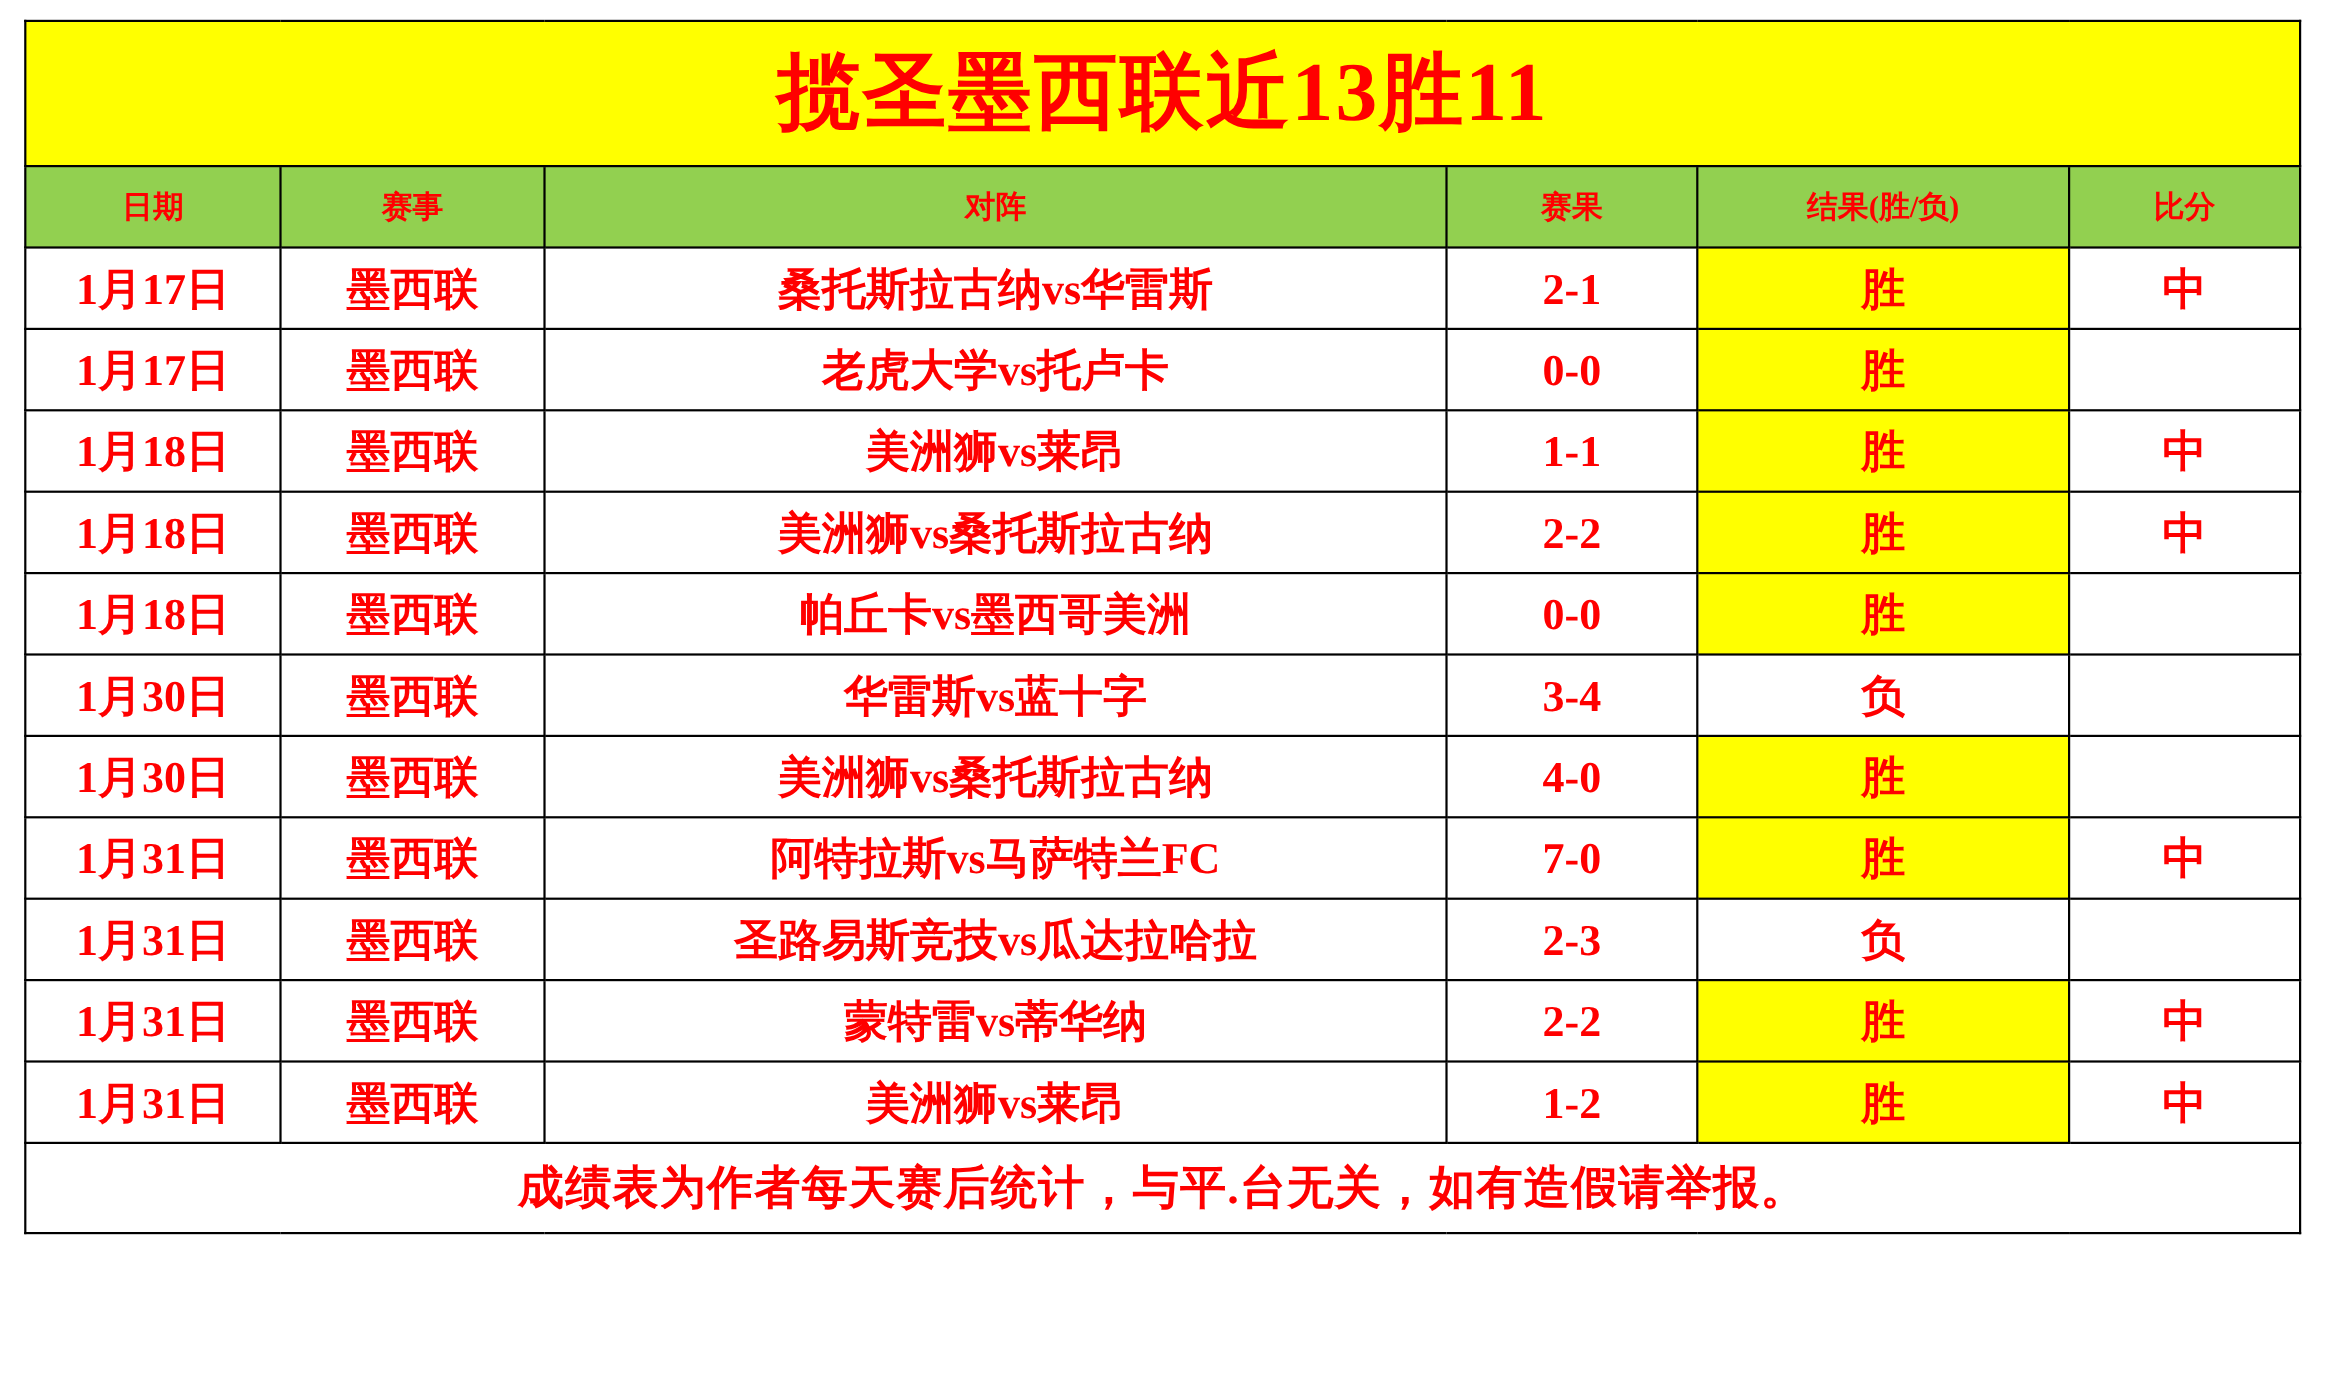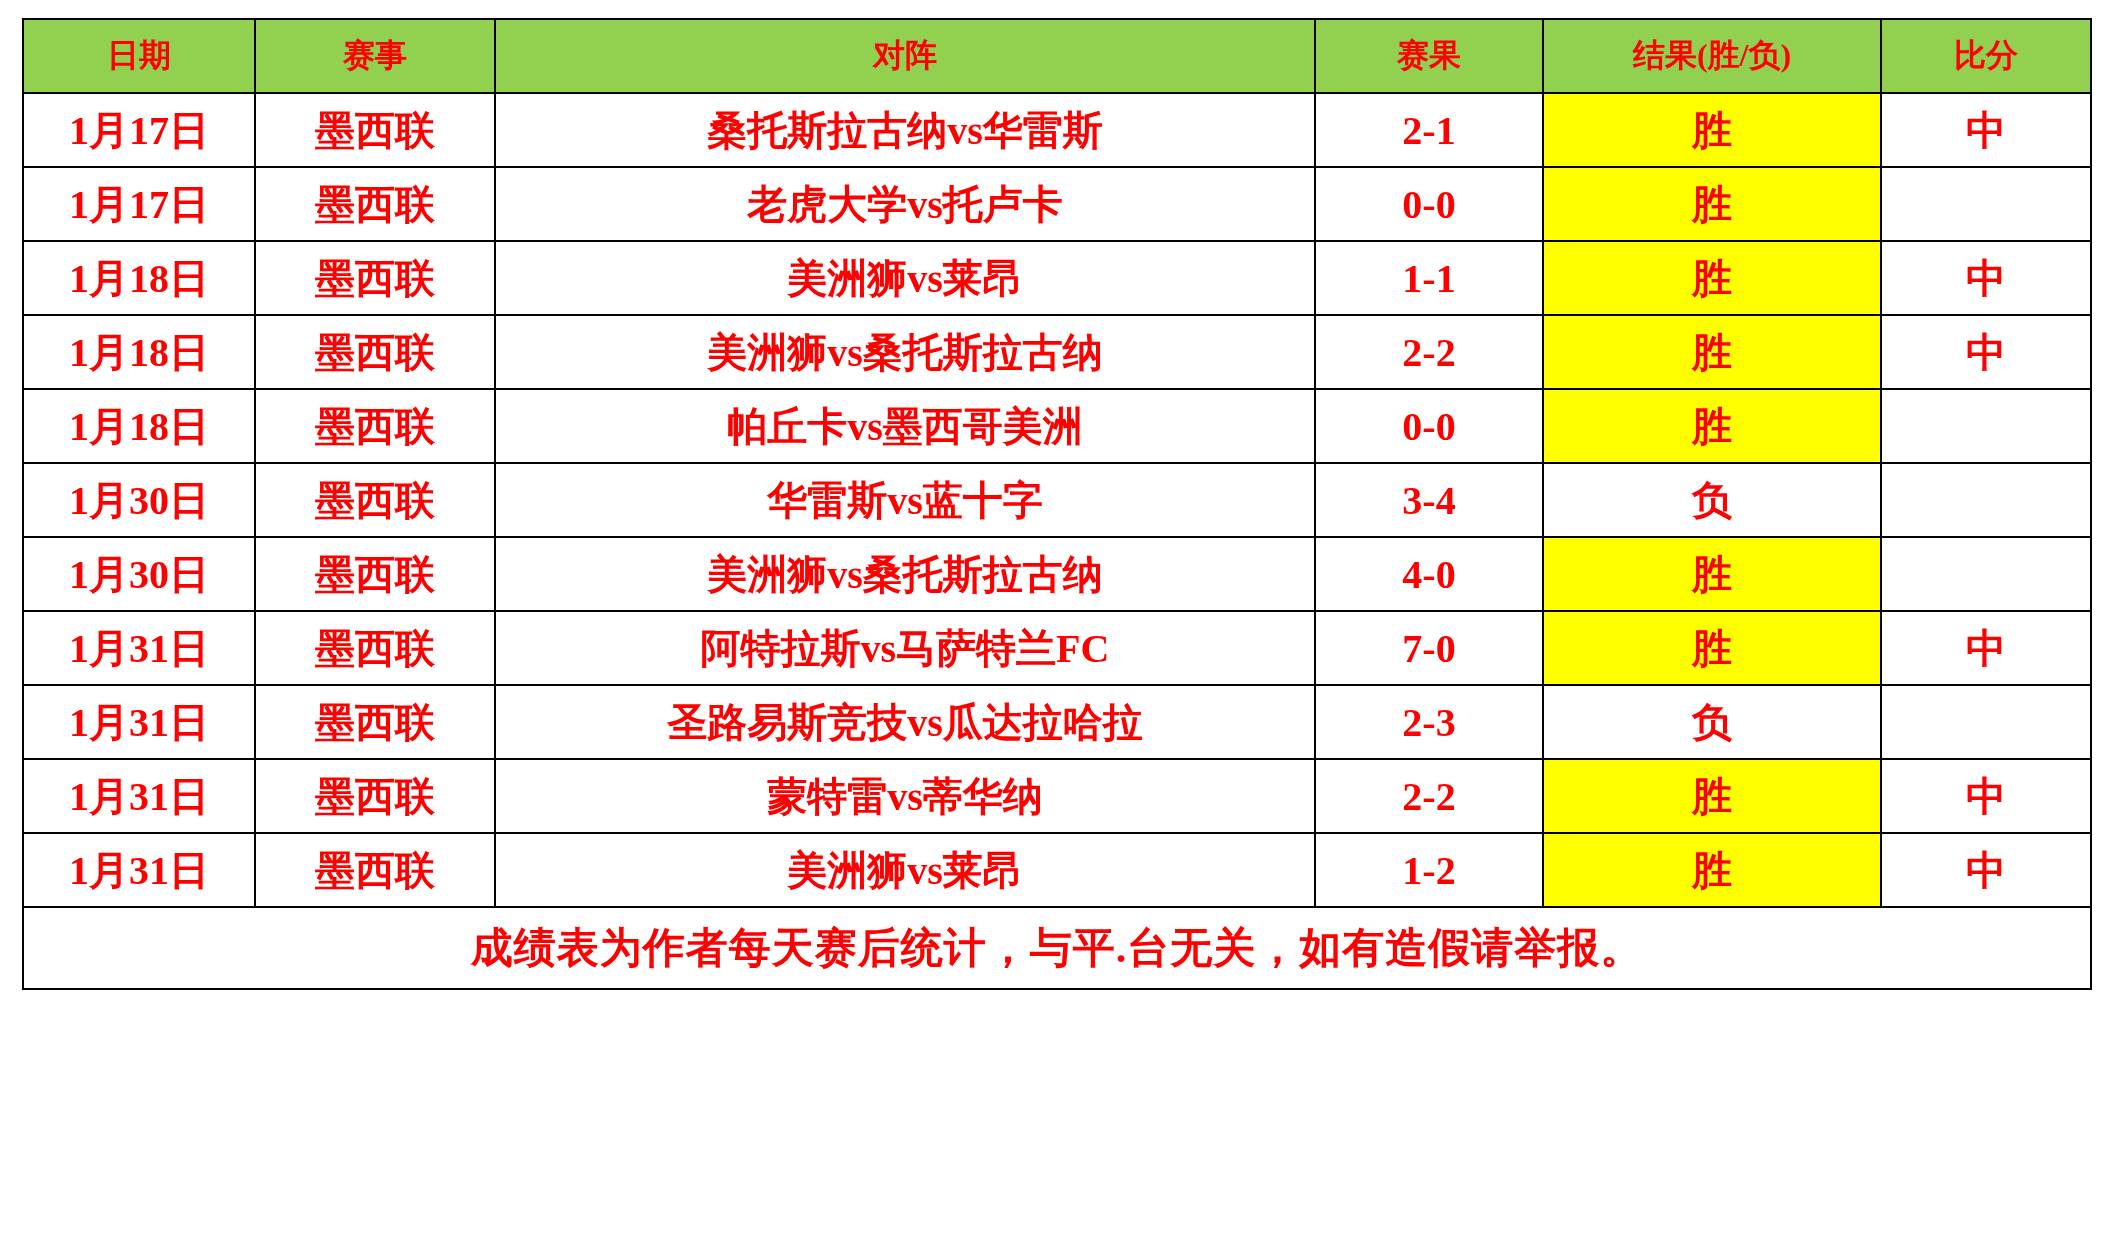--- a/index.html
+++ b/index.html
@@ -44,21 +44,21 @@
   .title-row td {
     background: #ffff00;
     height: 130px;
     font-size: 76px;
     letter-spacing: 2px;
     line-height: 1.05;
   }
   .head-row td {
     background: #92d050;
     height: 72px;
-    font-size: 32px;
+    font-size: 28px;
   }
   .data-row td {
     height: 72px;
     font-size: 40px;
     background: #ffffff;
   }
   .cell-win {
     background: #ffff00 !important;
     color: #ff0000;
   }
@@ -80,20 +80,23 @@
   <table class="stats">
     <colgroup>
       <col class="c-date">
       <col class="c-league">
       <col class="c-match">
       <col class="c-score">
       <col class="c-result">
       <col class="c-mark">
     </colgroup>
     <tbody>
+      <tr class="title-row">
+        <td colspan="6">揽圣墨西联近13胜11</td>
+      </tr>
       <tr class="head-row">
         <td>日期</td>
         <td>赛事</td>
         <td>对阵</td>
         <td>赛果</td>
         <td>结果(胜/负)</td>
         <td>比分</td>
       </tr>
 
       <tr class="data-row">

